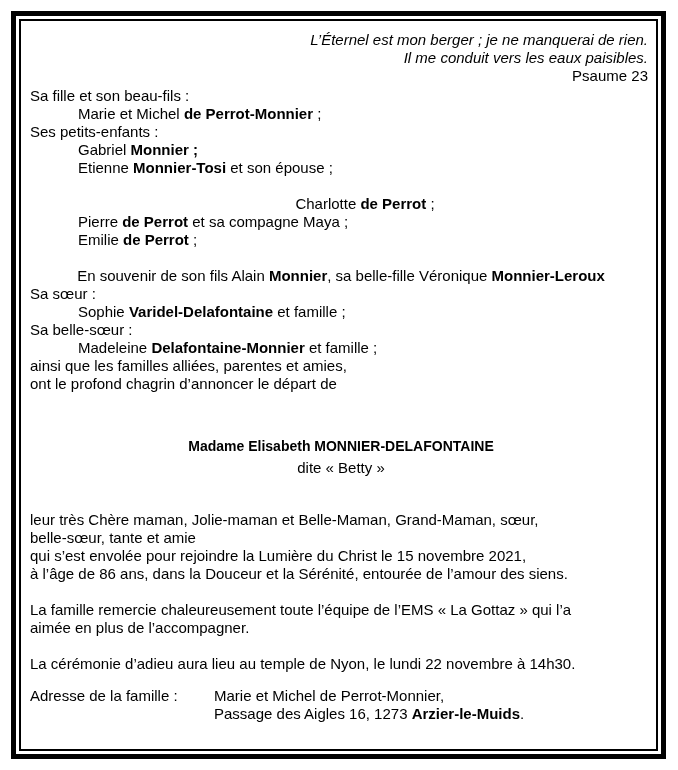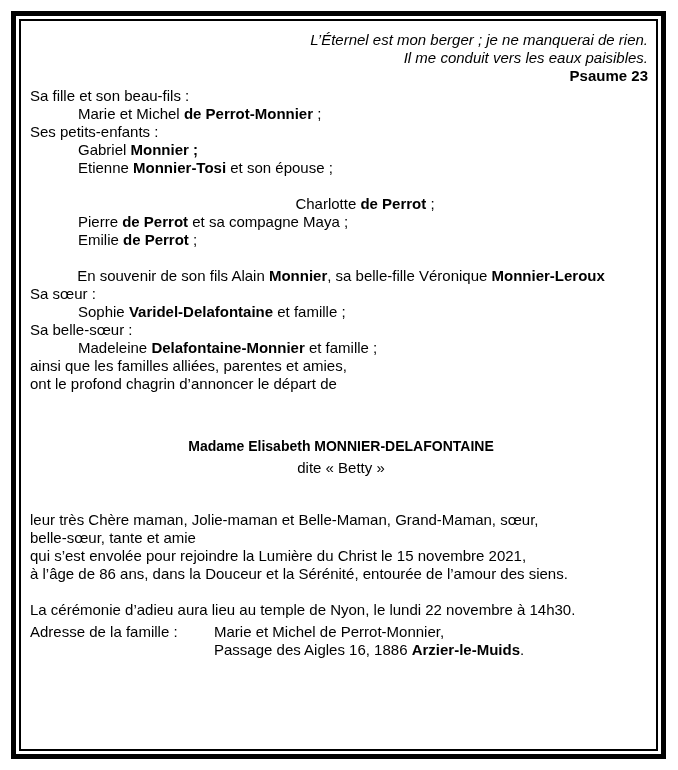--- a/index.html
+++ b/index.html
@@ -35,21 +35,20 @@
     margin-bottom: 2px;
     padding-right: 4px;
   }
   .quote .q-line {
     font-style: italic;
     white-space: pre;
   }
   .quote .attribution {
     font-style: normal;
     white-space: pre;
-    font-weight: bold;
   }
   .line {
     white-space: pre;
   }
   .line .b {
     font-weight: bold;
   }
   .indent {
     padding-left: 48px;
   }
@@ -71,21 +70,21 @@
     white-space: pre;
   }
   .para {
     margin-top: 18px;
   }
   .para-first {
     margin-top: 34px;
   }
   .address {
     display: flex;
-    margin-top: 4px;
+    margin-top: 14px;
   }
   .address-label {
     flex: 0 0 184px;
     white-space: pre;
   }
   .address-lines {
     flex: 1 1 auto;
   }
 </style>
 </head>
@@ -121,25 +120,29 @@
     <h1 class="title">Madame Elisabeth MONNIER-DELAFONTAINE</h1>
     <div class="subtitle">dite « Betty »</div>
 
     <div class="para para-first">
         <div class="line"><span>leur très Chère maman, Jolie-maman et Belle-Maman, Grand-Maman, sœur,</span></div>
         <div class="line"><span>belle-sœur, tante et amie</span></div>
         <div class="line"><span>qui s’est envolée pour rejoindre la Lumière du Christ le 15 novembre 2021,</span></div>
         <div class="line"><span>à l’âge de 86 ans, dans la Douceur et la Sérénité, entourée de l’amour des siens.</span></div>
       </div>
     <div class="para">
+        <div class="line"><span>La famille remercie chaleureusement toute l’équipe de l’EMS « La Gottaz » qui l’a</span></div>
+        <div class="line"><span>aimée en plus de l’accompagner.</span></div>
+      </div>
+    <div class="para">
         <div class="line"><span>La cérémonie d’adieu aura lieu au temple de Nyon, le lundi 22 novembre à 14h30.</span></div>
       </div>
 
     <div class="address">
       <div class="address-label">Adresse de la famille :</div>
       <div class="address-lines">
           <div class="line"><span>Marie et Michel de Perrot-Monnier,</span></div>
-          <div class="line"><span>Passage des Aigles 16, 1886 </span><span class="b">Arzier-le-Muids</span><span>.</span></div>
+          <div class="line"><span>Passage des Aigles 16, 1273 </span><span class="b">Arzier-le-Muids</span><span>.</span></div>
         </div>
     </div>
 
   </div>
 </div>
 
 </body></html>

